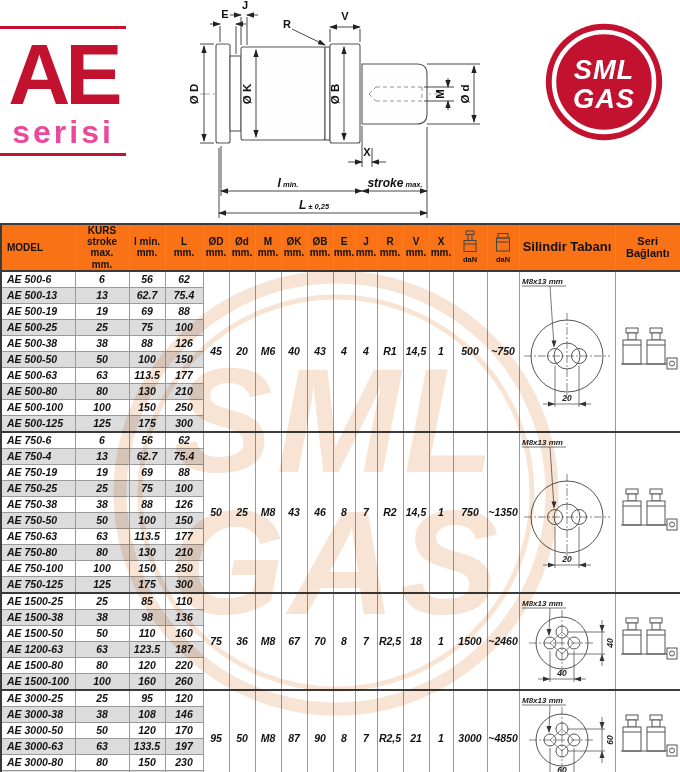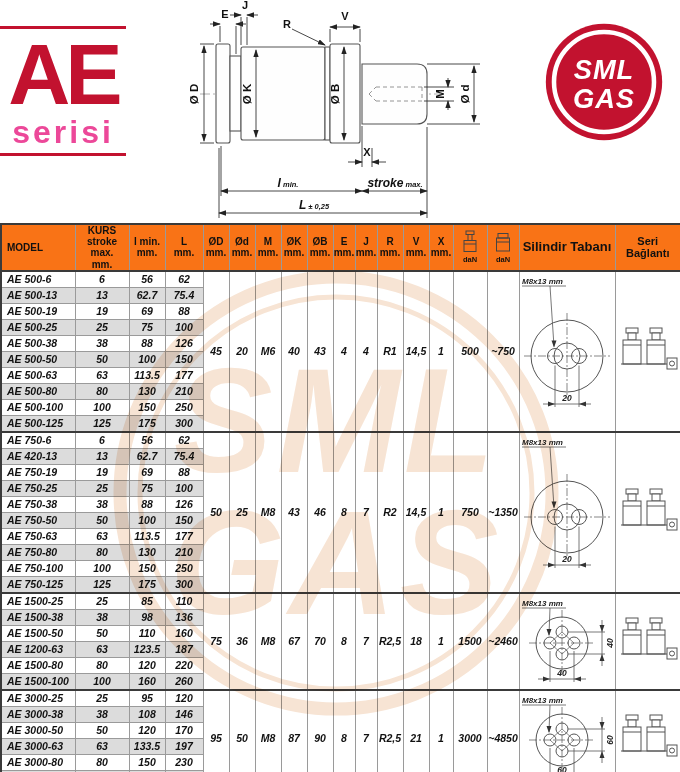--- a/index.html
+++ b/index.html
@@ -427,21 +427,21 @@
                   <rect x="30" y="66" width="18" height="24"></rect>
                   <line x1="30" y1="71" x2="48" y2="71"></line>
                   <line x1="4" y1="90" x2="52" y2="90"></line>
                   <rect x="50" y="84" width="10" height="11"></rect>
                   <circle cx="55" cy="89.5" r="2.5"></circle>
                 </g>
               </svg>
             </td>
           </tr>
           <tr class="odd">
-            <td class="cell-model">AE 420-13</td>
+            <td class="cell-model">AE 750-4</td>
             <td class="cell-kurs">13</td>
             <td class="cell-lmin">62.7</td>
             <td class="cell-L">75.4</td>
           </tr>
           <tr class="even">
             <td class="cell-model">AE 750-19</td>
             <td class="cell-kurs">19</td>
             <td class="cell-lmin">69</td>
             <td class="cell-L">88</td>
           </tr>

